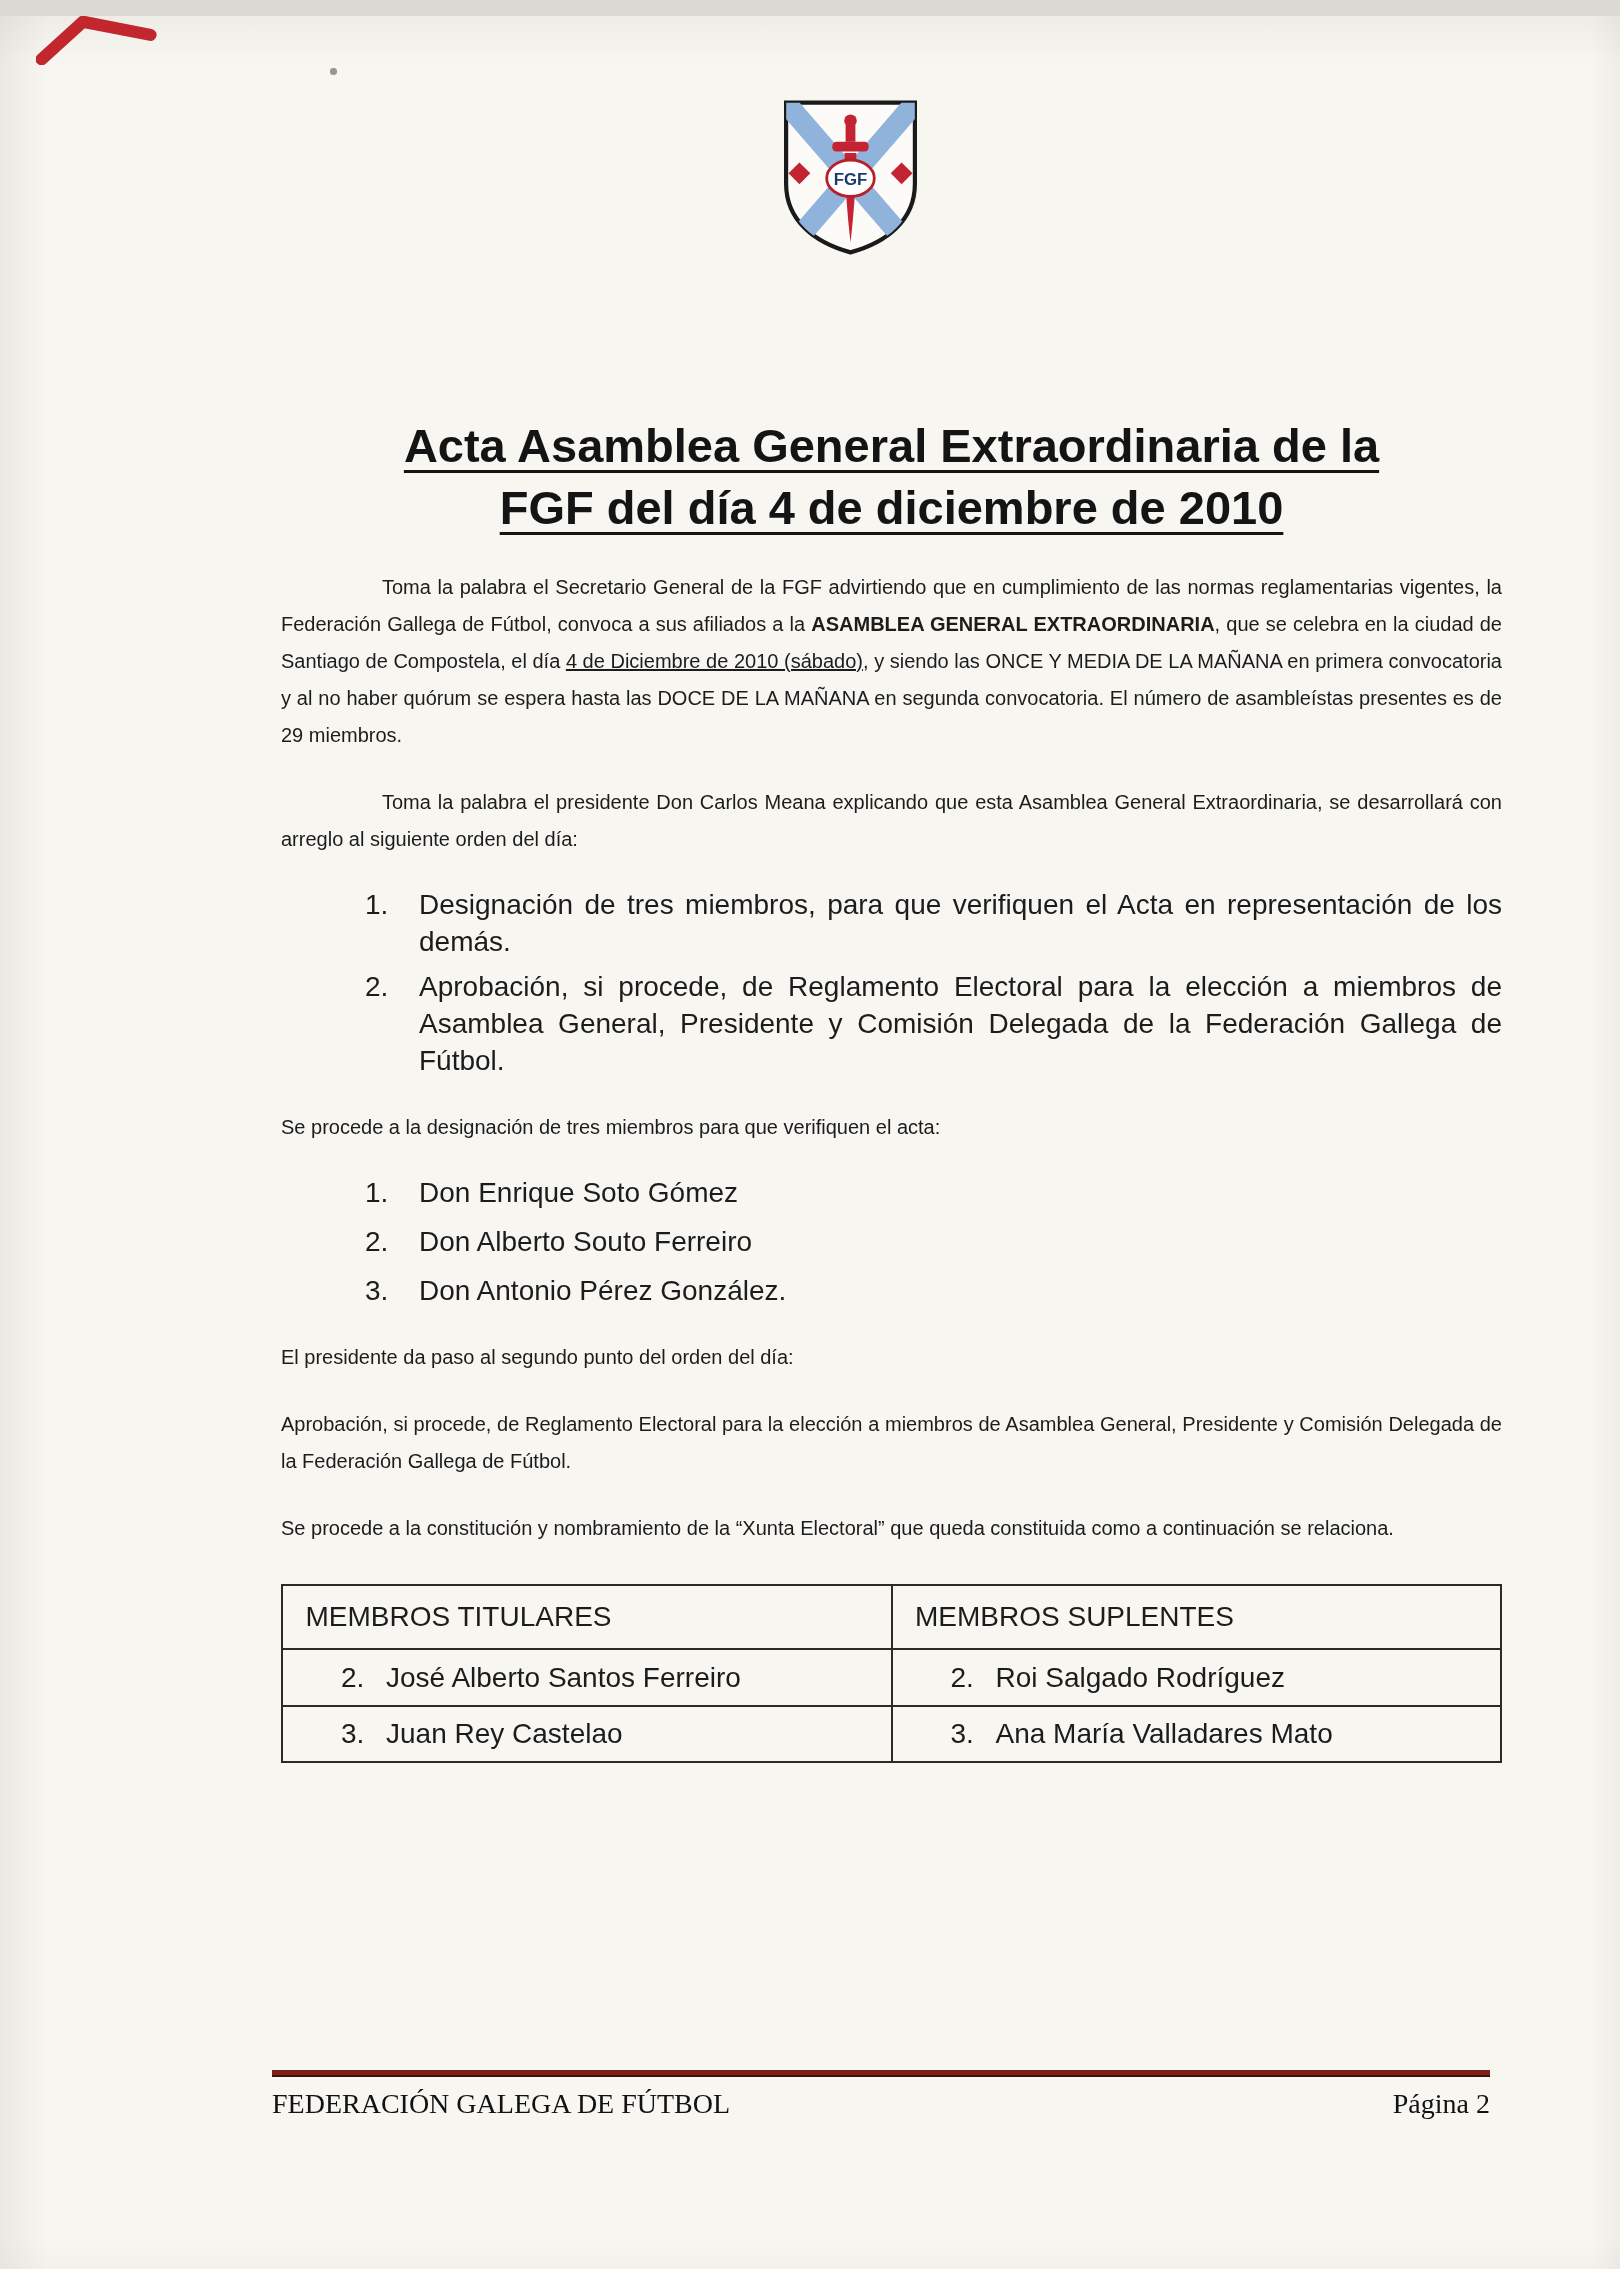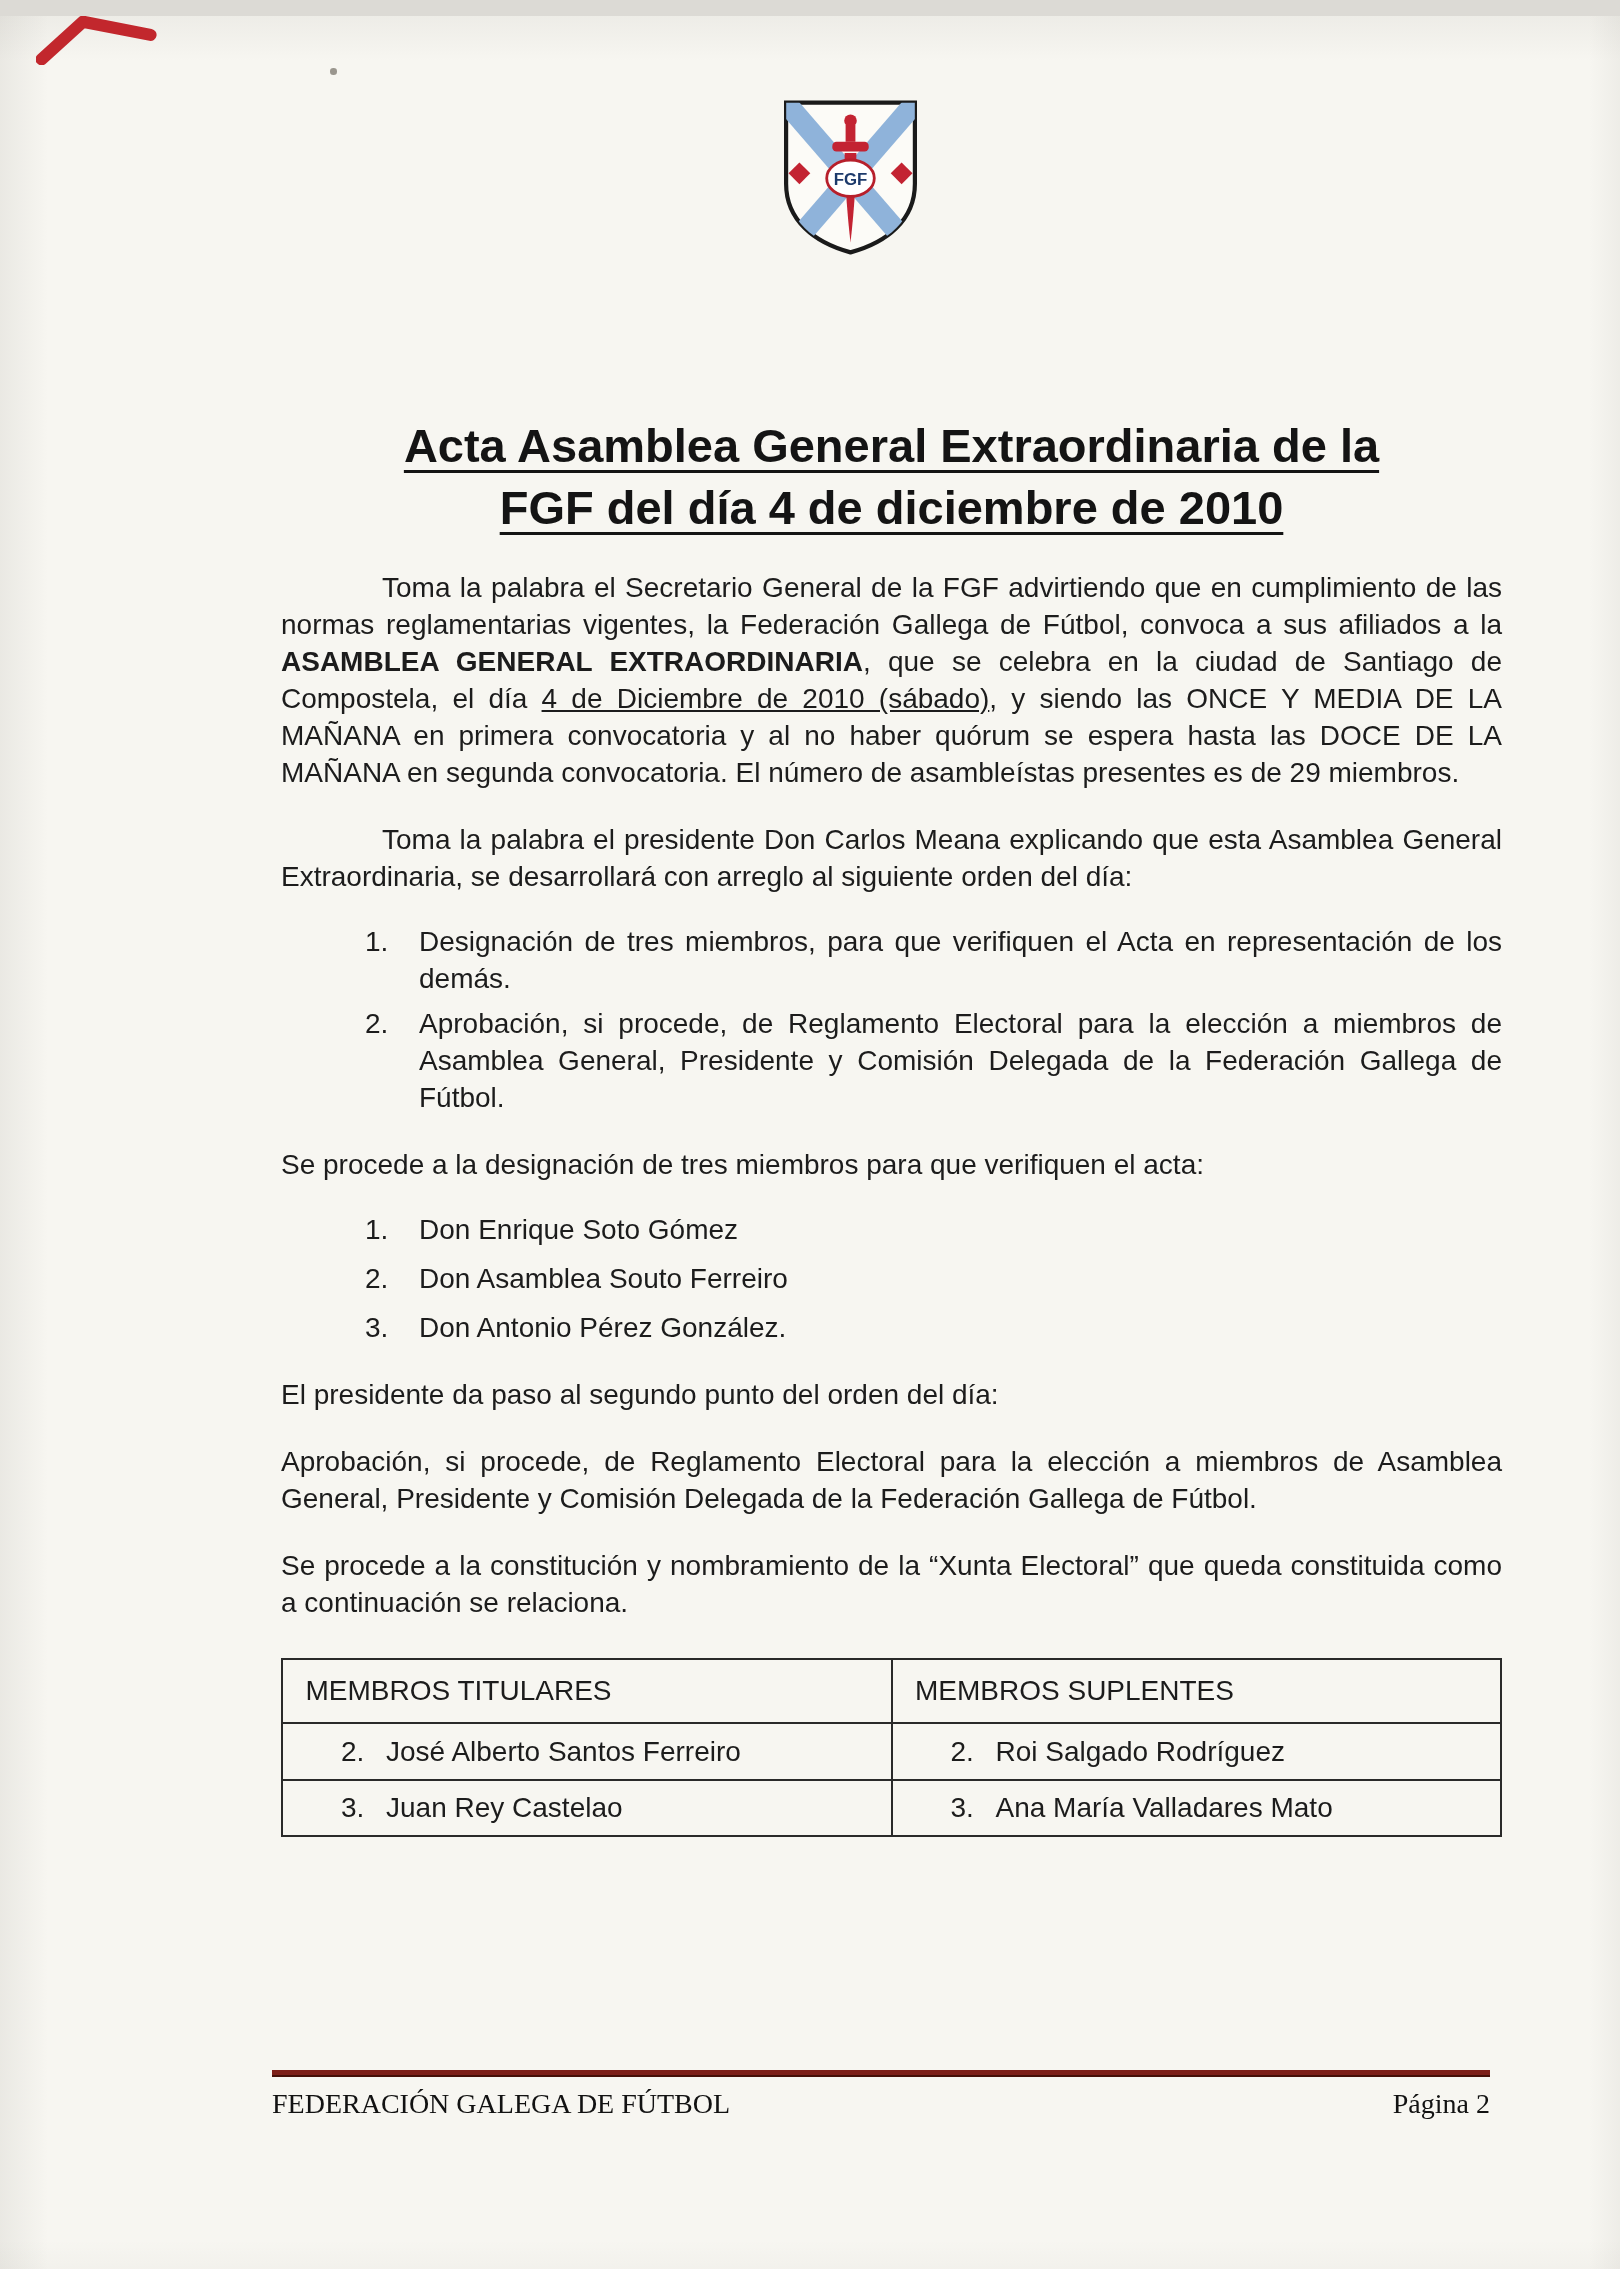--- a/index.html
+++ b/index.html
@@ -30,21 +30,21 @@
     text-align:center;
     font-size:47px;
     font-weight:bold;
     line-height:1.32;
     color:#141414;
   }
   .doc-title .t-line { text-decoration:underline; text-decoration-thickness:2.8px; text-underline-offset:7.5px; }
 
   p.body-p {
     margin-top:30px;
-    font-size:28px;
+    font-size:20px;
     line-height:37px;
     text-align:justify;
   }
   p.indent { text-indent:101px; }
 
   .num-list { margin:28px 0 0 84px; font-size:28px; line-height:37px; }
   .num-list .li { display:flex; margin-top:8.4px; }
   .num-list .li:first-child { margin-top:0; }
   .num-list .num { flex:0 0 54px; }
   .num-list .li-text { flex:1; text-align:justify; }
@@ -135,21 +135,21 @@
 
     <p class="body-p">Se procede a la designación de tres miembros para que verifiquen el acta:</p>
 
     <div class="num-list loose">
       <div class="li">
         <span class="num">1.</span>
         <span class="li-text">Don Enrique Soto Gómez</span>
       </div>
       <div class="li">
         <span class="num">2.</span>
-        <span class="li-text">Don Asamblea Souto Ferreiro</span>
+        <span class="li-text">Don Alberto Souto Ferreiro</span>
       </div>
       <div class="li">
         <span class="num">3.</span>
         <span class="li-text">Don Antonio Pérez González.</span>
       </div>
     </div>
 
     <p class="body-p">El presidente da paso al segundo punto del orden del día:</p>
 
     <p class="body-p">Aprobación, si procede, de Reglamento Electoral para la elección a miembros de Asamblea General, Presidente y Comisión Delegada de la Federación Gallega de Fútbol.</p>

